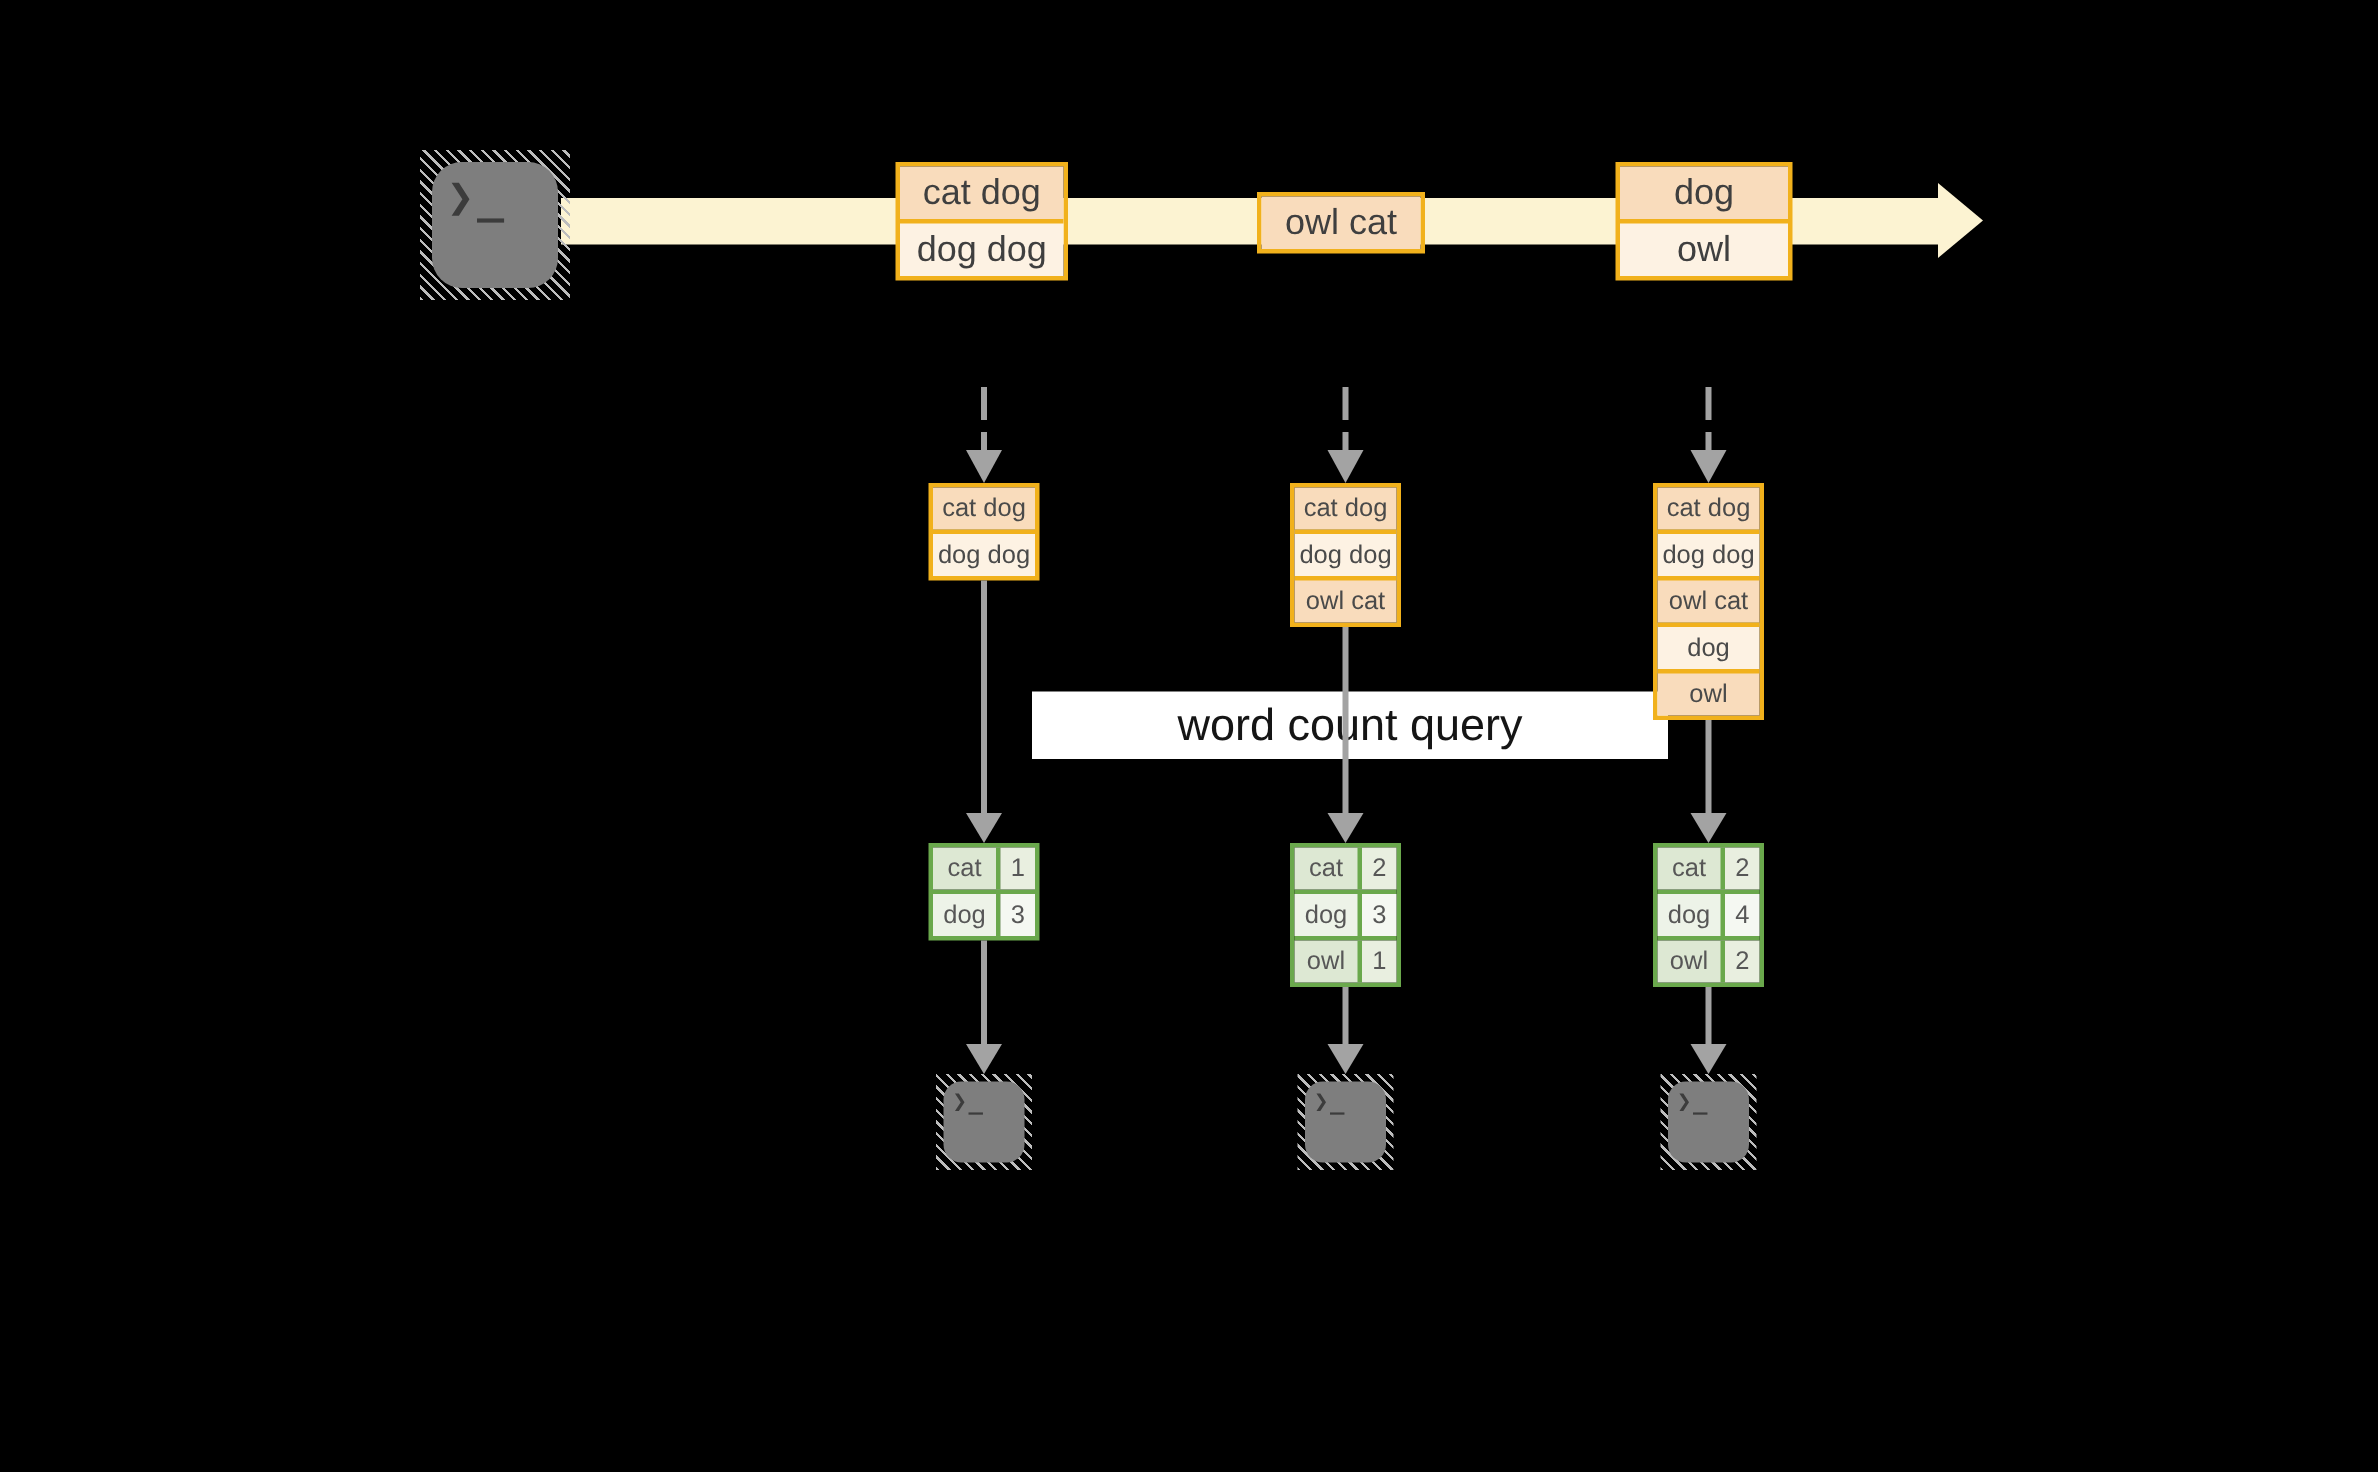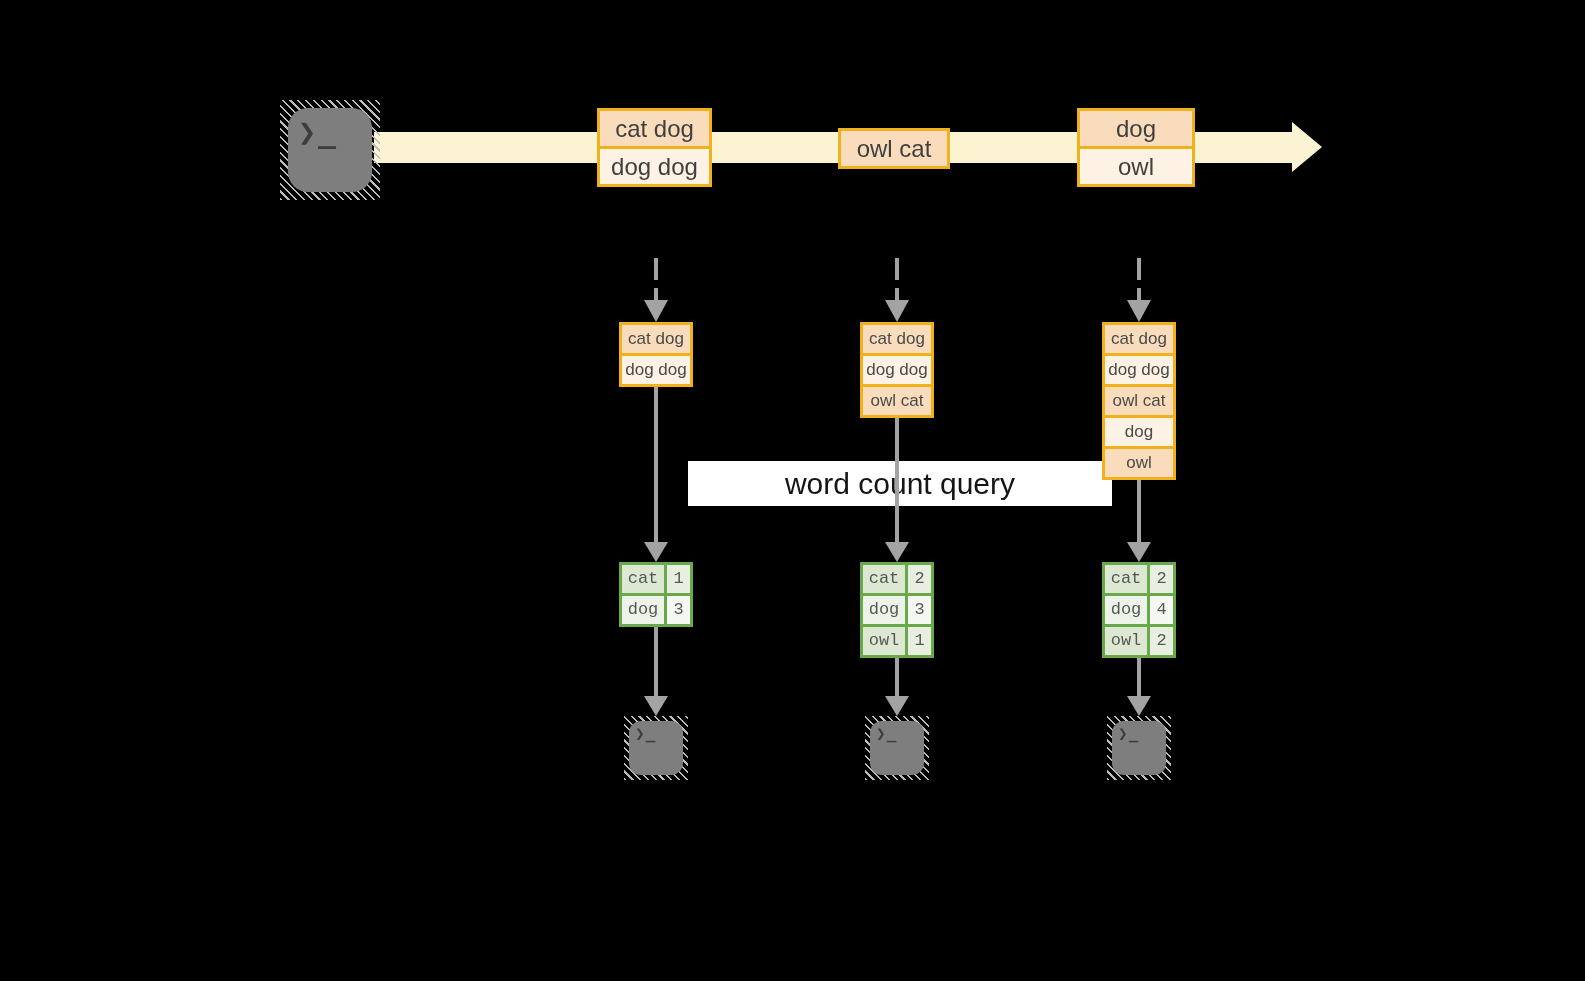--- a/index.html
+++ b/index.html
@@ -43,21 +43,21 @@
     background:repeating-linear-gradient(to bottom,#a3a3a3 0 22px,transparent 22px 30px);}
   .dash-head{position:absolute;top:300px;width:0;height:0;
     border-left:12px solid transparent;border-right:12px solid transparent;border-top:22px solid #a3a3a3;}
   .vline{position:absolute;width:4px;background:#a3a3a3;z-index:3;}
   .ahead{position:absolute;width:0;height:0;z-index:3;
     border-left:12px solid transparent;border-right:12px solid transparent;border-top:20px solid #a3a3a3;}
   
   .band{position:absolute;left:688px;top:461px;width:424px;height:45px;background:#ffffff;z-index:1;
     text-align:center;line-height:45px;font-size:30px;color:#151515;}
   
-  .gtable{position:absolute;top:562px;width:74px;border:3px solid #6aa84c;box-sizing:border-box;z-index:2;font-family:Liberation Mono, monospace;}
+  .gtable{position:absolute;top:562px;width:74px;border:3px solid #6aa84c;box-sizing:border-box;z-index:2;}
   .grow{display:flex;height:28px;line-height:28px;font-size:17px;color:#575757;}
   .grow + .grow{border-top:3px solid #6aa84c;}
   .gw{width:42px;text-align:center;border-right:3px solid #6aa84c;}
   .gv{flex:1;text-align:center;}
   .grow:nth-child(odd) .gw{background:#dde8d3;}
   .grow:nth-child(odd) .gv{background:#e9efe0;}
   .grow:nth-child(even) .gw{background:#edf3e8;}
   .grow:nth-child(even) .gv{background:#f5f8f2;}
   .gtable-1{left:619px;}
   .gtable-2{left:860px;}

